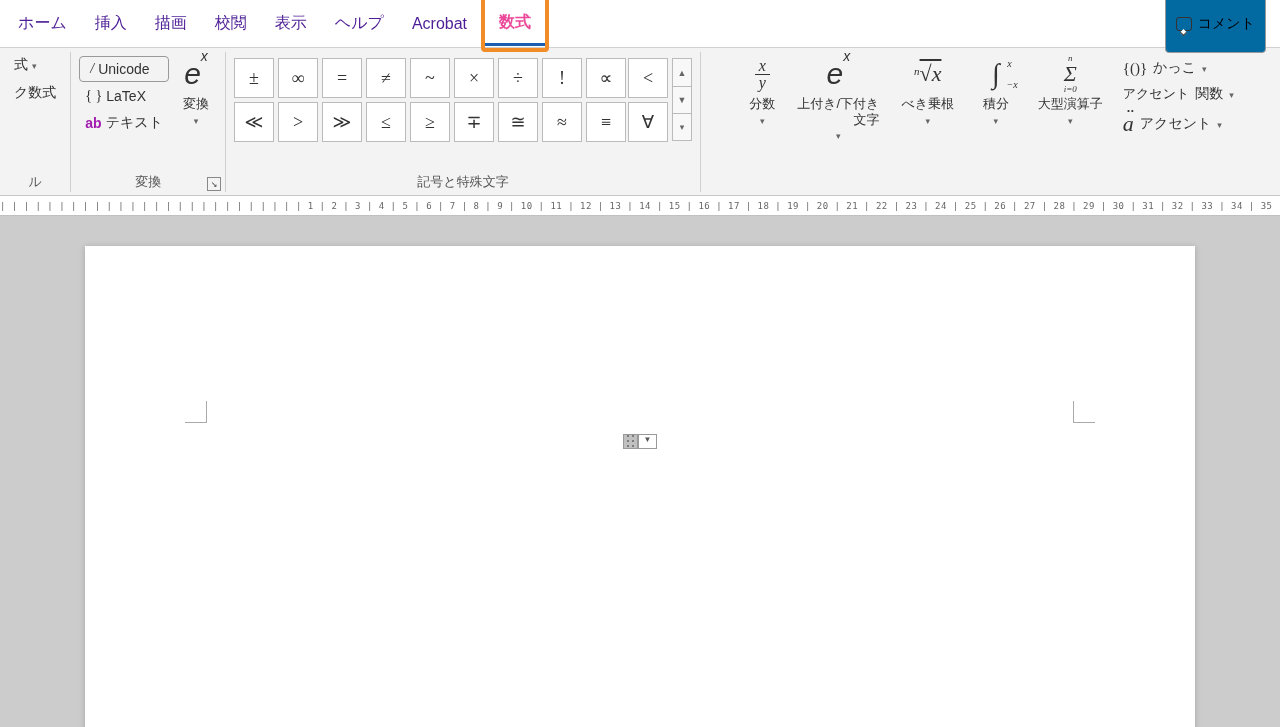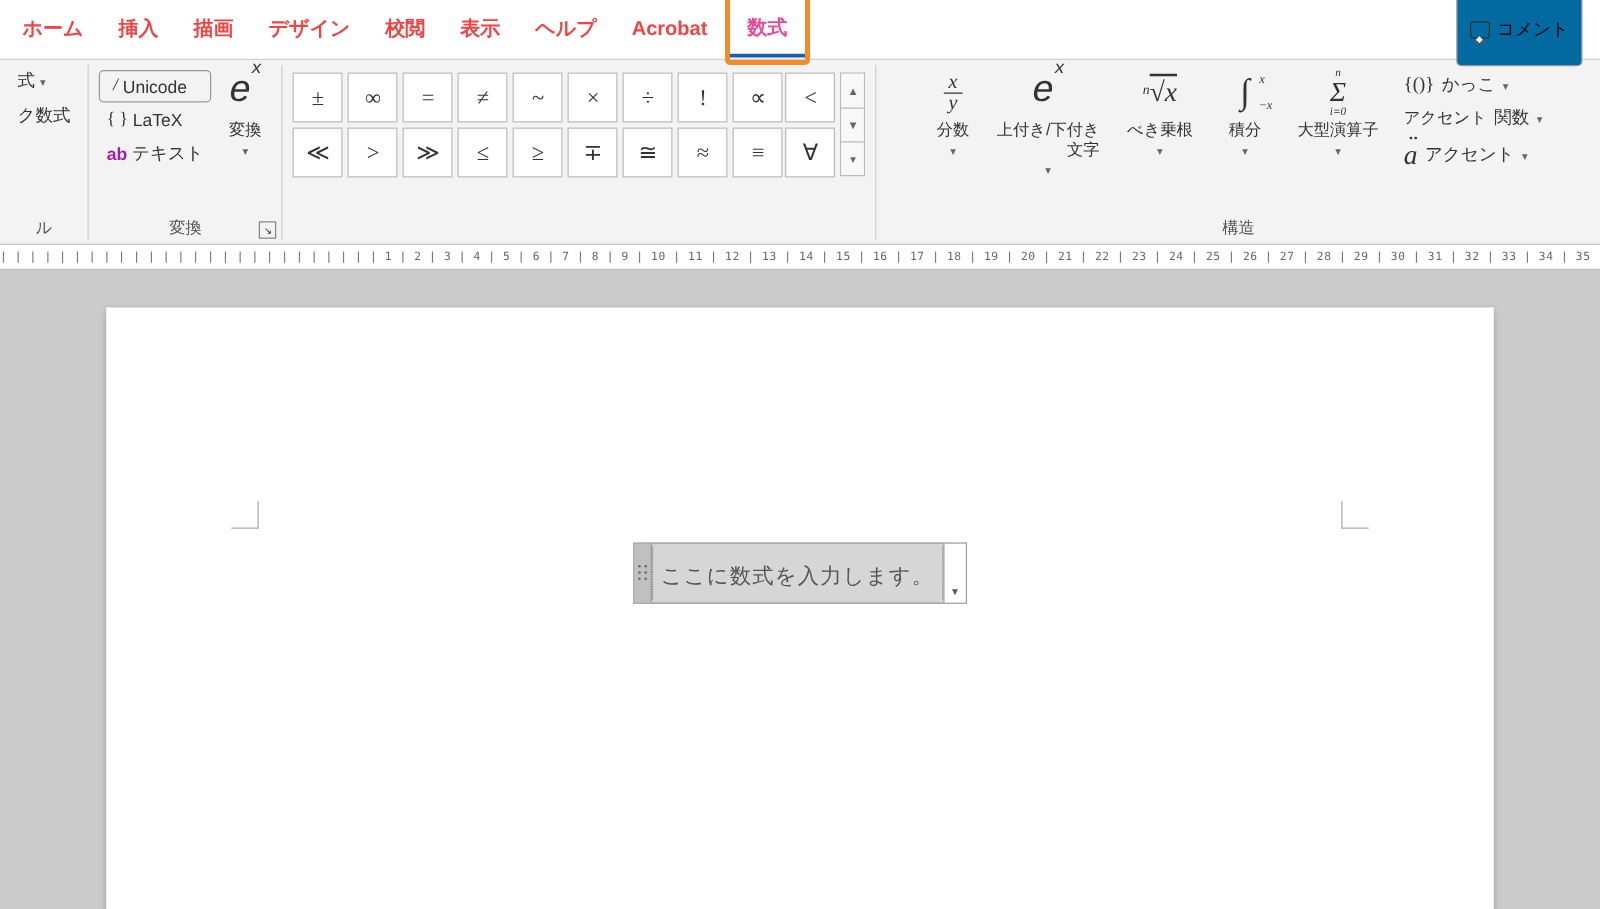--- a/index.html
+++ b/index.html
@@ -1,19 +1,19 @@
 <!DOCTYPE html>
 <html><head>
 <meta charset="utf-8">
 <style>
 * { margin: 0; padding: 0; box-sizing: border-box; }
 body { font-family: "Yu Gothic UI", "Meiryo UI", sans-serif; font-size: 14px; background: #f3f3f3; color: #333; overflow: hidden; }
 
 .tabs { display: flex; align-items: center; height: 48px; background: #fff; border-bottom: 1px solid #d0d0d0; padding: 0 4px; position: relative; }
-.tab { padding: 10px 14px; cursor: pointer; font-size: 16px; color: #ef4444; white-space: nowrap; font-weight: bold; }
+.tab { padding: 10px 14px; cursor: pointer; font-size: 16px; color: #4c1d95; white-space: nowrap; }
 .tab.active { color: #ec4899; border-bottom: 3px solid #1a5fb4; font-weight: 600; }
 .tab-highlight { border: 4px solid #f28c28; border-radius: 4px; padding: 2px 0; display: inline-block; }
 .comments-btn { margin-left: auto; margin-right: 10px; border: 1px solid #999; border-radius: 4px; padding: 19px 10px; display: flex; align-items: center; gap: 6px; cursor: pointer; background: #0369a1; font-size: 14px; }
 
 .ribbon { display: flex; height: 148px; background: #f3f3f3; border-bottom: 1px solid #c8c8c8; }
 .group { display: flex; flex-direction: column; align-items: center; padding: 4px 8px 2px 8px; position: relative; }
 .group-content { flex: 1; display: flex; align-items: flex-start; gap: 6px; }
 .group-label { font-size: 13px; color: #555; text-align: center; padding: 2px 0; width: 100%; }
 .divider { width: 1px; background: #d0d0d0; margin: 4px 0 4px 0; height: 140px; }
 
@@ -48,21 +48,21 @@
 .eq-dots { display: grid; grid-template-columns: 3px 3px; grid-auto-rows: 3px; gap: 2px; }
 .eq-dots span { width: 2px; height: 2px; background: #666; border-radius: 50%; }
 .eq-input { padding: 12px 6px 8px 6px; font-size: 17px; color: #555; letter-spacing: 1px; border-left: 1px dotted #888; border-right: 1px dotted #888; margin: 2px 0; }
 .eq-dd { width: 18px; display: flex; align-items: flex-end; justify-content: center; padding-bottom: 4px; background: #fff; border-left: 1px solid #999; cursor: pointer; }
 .eq-dd::after { content: "▼"; font-size: 8px; color: #555; }
 
 .curly { font-family: "Cambria Math", serif; font-style: normal; }
 .fraction-icon { display: inline-flex; flex-direction: column; align-items: center; font-family: "Cambria Math", serif; font-style: italic; font-size: 16px; line-height: 1; }
 .fraction-icon .num { border-bottom: 1.5px solid #333; padding: 0 4px; }
 .fraction-icon .den { padding: 0 4px; }
-.ex-icon { font-family: Liberation Mono, monospace; font-style: italic; font-size: 30px; position: relative; display: inline-block; text-align: right; }
+.ex-icon { font-family: Liberation Sans, sans-serif; font-style: italic; font-size: 30px; position: relative; display: inline-block; text-align: right; }
 .ex-icon sup { font-size: 14px; position: relative; top: -12px; }
 .root-icon { font-family: "Cambria Math", serif; font-size: 22px; position: relative; }
 .root-icon .pre { font-size: 11px; font-style: italic; position: relative; top: -6px; }
 .integral-icon { font-family: "Cambria Math", serif; font-size: 28px; position: relative; }
 .integral-icon .sup { font-size: 10px; font-style: italic; position: absolute; top: 0; right: -12px; }
 .integral-icon .sub { font-size: 10px; font-style: italic; position: absolute; bottom: 0; right: -18px; }
 .sum-icon { font-family: "Cambria Math", serif; font-size: 22px; display: inline-flex; flex-direction: column; align-items: center; line-height: 1; }
 .sum-icon .top, .sum-icon .bot { font-size: 9px; font-style: italic; }
 .ab-icon { font-family: sans-serif; color: #a21caf; font-weight: 600; font-size: 14px; }
 .sintheta-icon { font-family: "Cambria Math", serif; font-size: 13px; font-style: normal; }
@@ -74,21 +74,20 @@
 .speech-icon { width: 16px; height: 14px; border: 1.5px solid #333; border-radius: 3px; position: relative; }
 .speech-icon::after { content: ""; position: absolute; bottom: -5px; left: 4px; width: 4px; height: 4px; border-right: 1.5px solid #333; border-bottom: 1.5px solid #333; transform: rotate(45deg); background: #fff; }
 </style>
 </head>
 <body>
 
 <div class="tabs">
   <div class="tab">ホーム</div>
   <div class="tab">挿入</div>
   <div class="tab">描画</div>
-  <div class="tab">デザイン</div>
   <div class="tab">校閲</div>
   <div class="tab">表示</div>
   <div class="tab">ヘルプ</div>
   <div class="tab">Acrobat</div>
   <span class="tab-highlight">
     <div class="tab active">数式</div>
   </span>
   <button class="comments-btn">
     <span class="speech-icon"></span>
     <span>コメント</span>
@@ -168,20 +167,21 @@
           <div class="symbol-cell" style="width:40px;height:40px;">&lt;</div>
           <div class="symbol-cell" style="width:40px;height:40px;">∀</div>
         </div>
         <div class="scroll-arrows">
           <div>▲</div>
           <div>▼</div>
           <div>▾</div>
         </div>
       </div>
     </div>
+    <div class="group-label">記号と特殊文字</div>
   </div>
   <div class="divider"></div>
 
   <div class="group" style="flex:1;">
     <div class="group-content" style="align-items:flex-start;">
       <div class="big-btn">
         <div class="icon-area">
           <span class="fraction-icon">
             <span class="num">x</span>
             <span class="den">y</span>
@@ -239,21 +239,20 @@
           <span>関数</span>
           <span class="chev">▾</span>
         </div>
         <div class="struc-item">
           <span class="accent-a-icon">a</span>
           <span>アクセント</span>
           <span class="chev">▾</span>
         </div>
       </div>
     </div>
-    <div class="group-label">構造</div>
   </div>
 
 </div>
 
 <div class="ruler">
   <span class="ruler-text">| | | | | | | | | | | | | | | | | | | | | | | | | |  1 | 2 | 3 | 4 | 5 | 6 | 7 | 8 | 9 | 10 | 11 | 12 | 13 | 14 | 15 | 16 | 17 | 18 | 19 | 20 | 21 | 22 | 23 | 24 | 25 | 26 | 27 | 28 | 29 | 30 | 31 | 32 | 33 | 34 | 35 | 36 | 37 | 38 | 39 | 40 | | | | | | | | | | | | | | | | | | | |</span>
 </div>
 
 <div class="doc-area">
   <div class="page">
@@ -264,17 +263,16 @@
       <div class="eq-handle">
         <div class="eq-dots">
             <span></span>
             <span></span>
             <span></span>
             <span></span>
             <span></span>
             <span></span>
           </div>
       </div>
-      <div class="eq-input">ここに数式を入力します。</div>
       <div class="eq-dd"></div>
     </div>
   </div>
 </div>
 
 </body></html>

